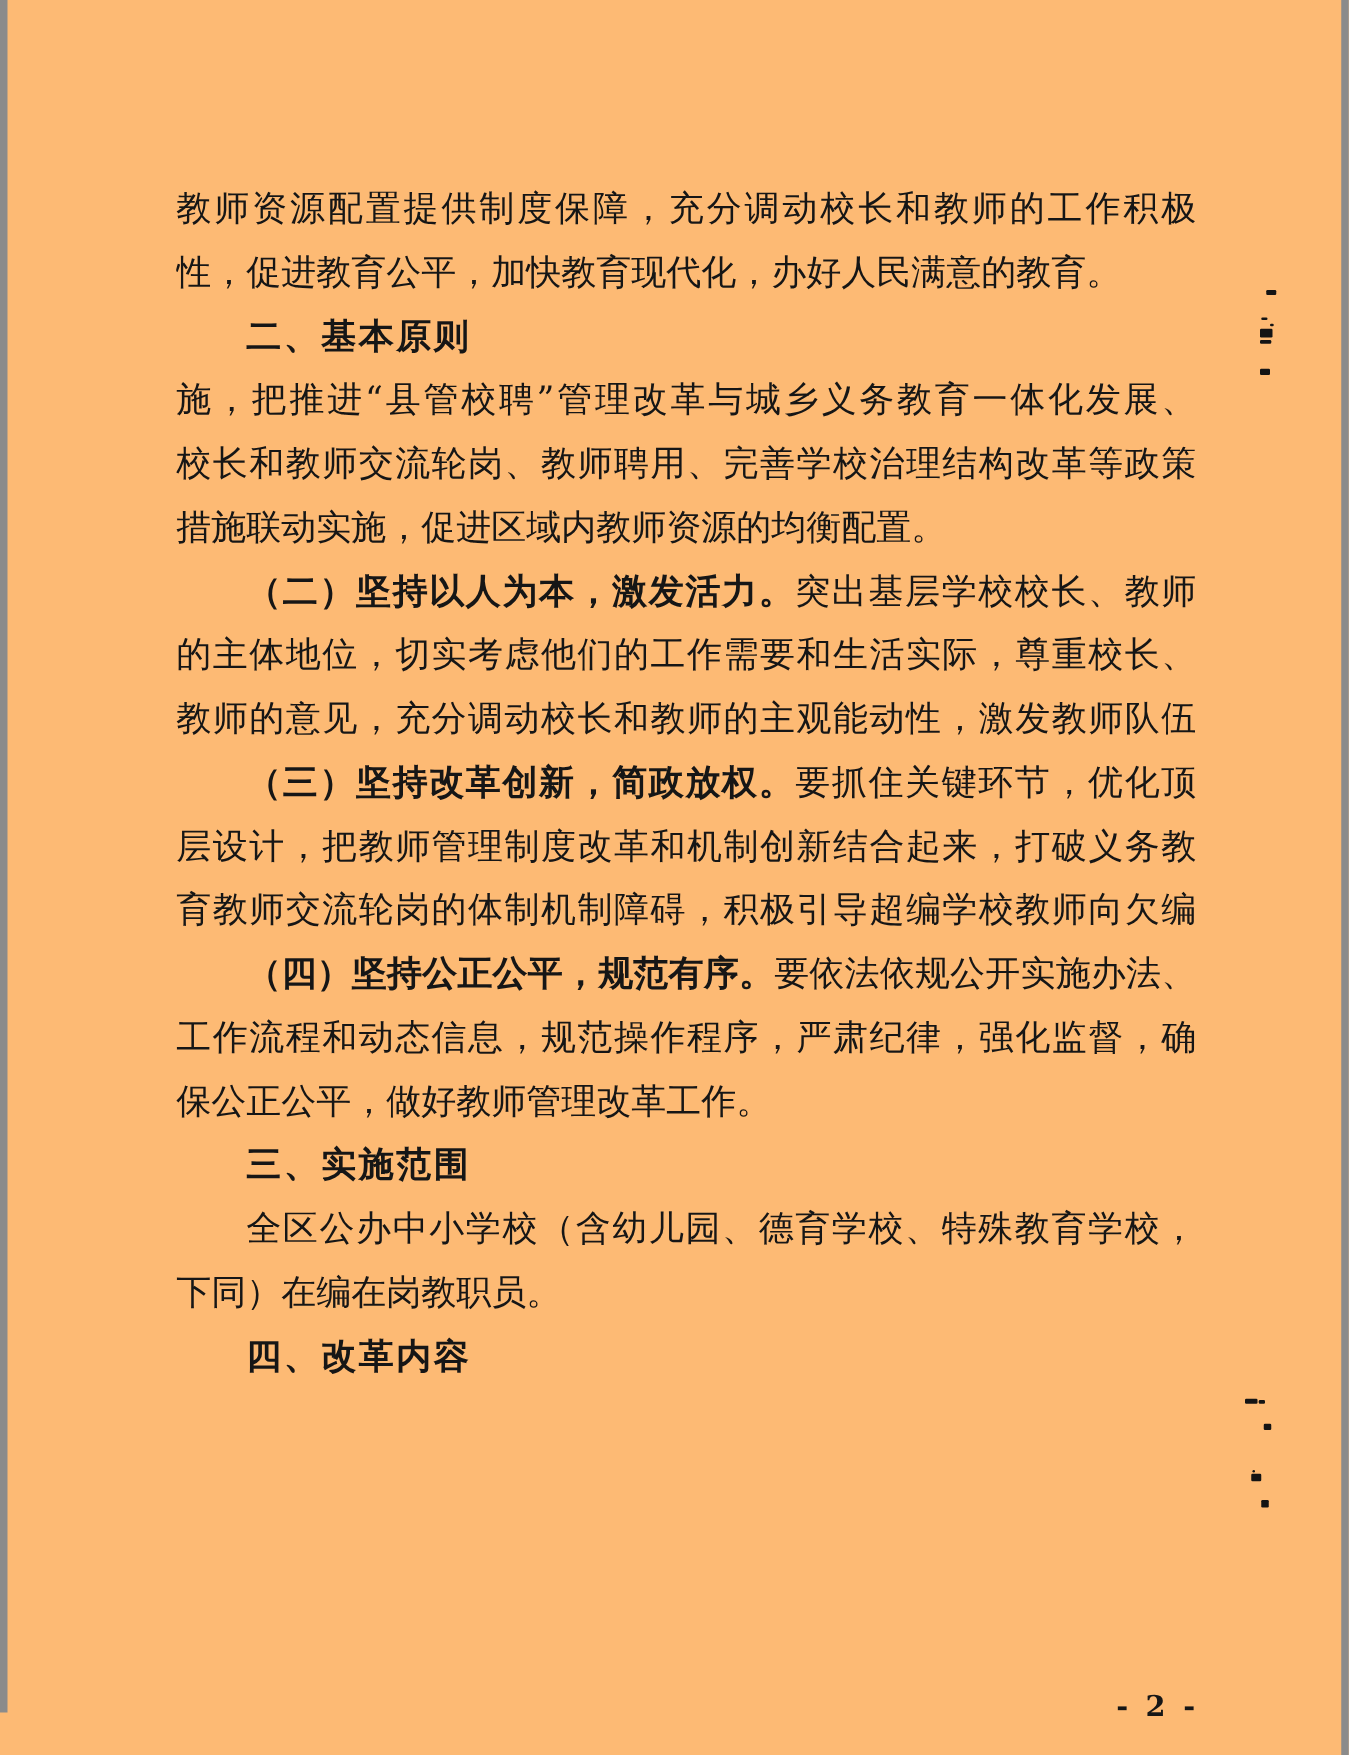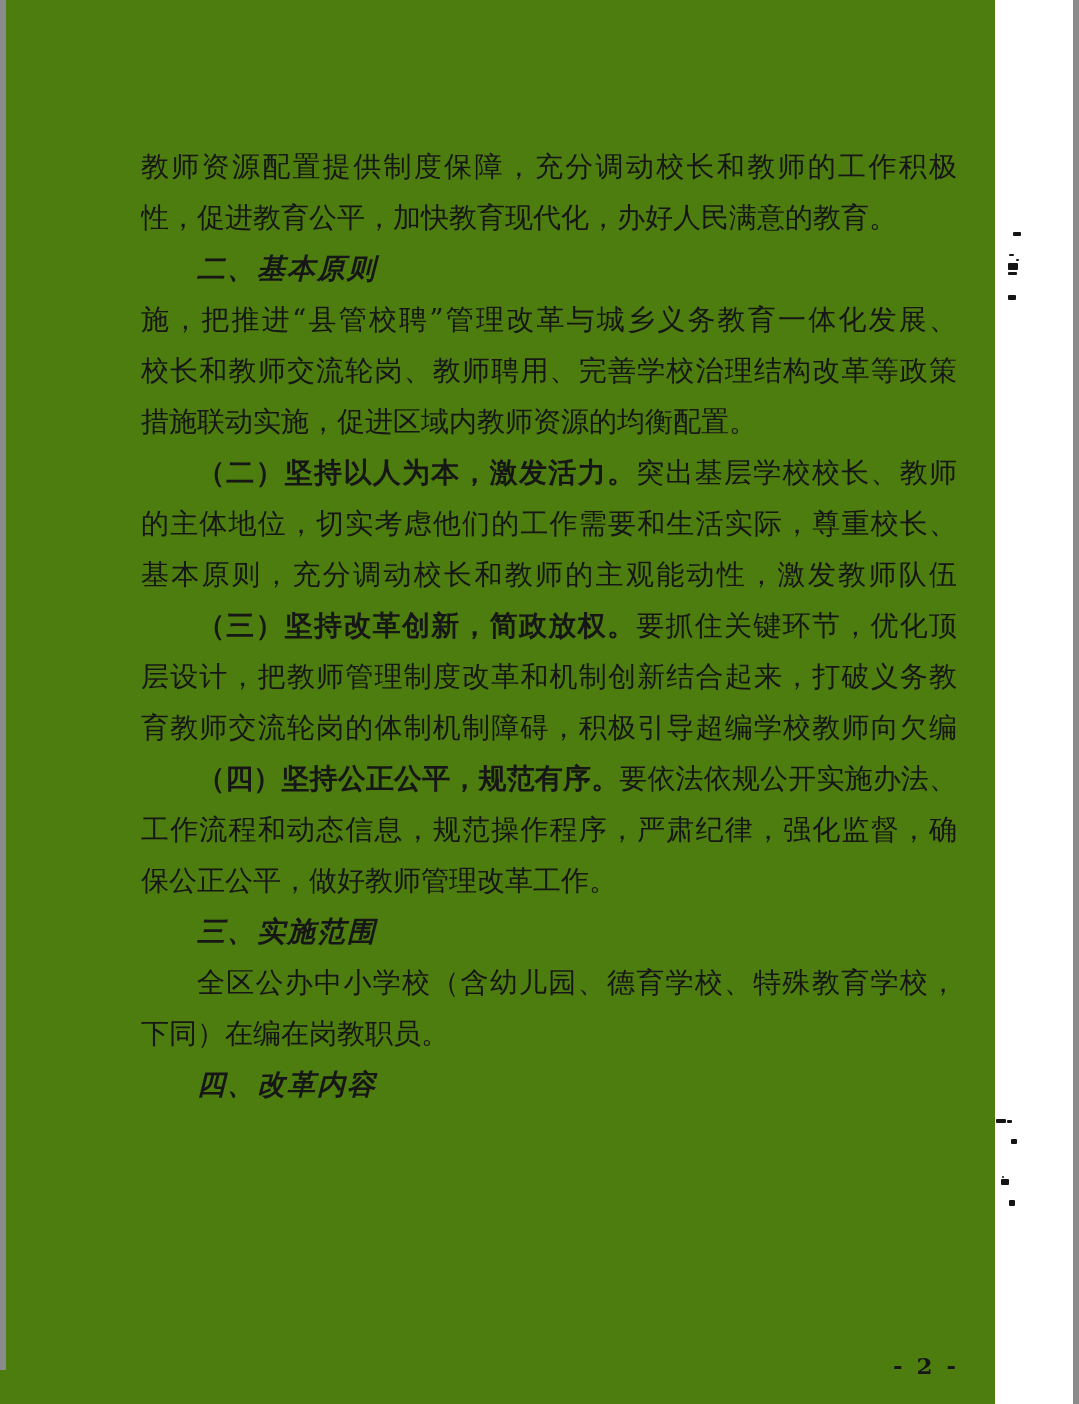--- a/index.html
+++ b/index.html
@@ -10,23 +10,23 @@
   body {
     width: 1079px;
     height: 1404px;
     background: #ffffff;
     position: relative;
     overflow: hidden;
   }
   .page {
     position: absolute;
     left: 0; top: 0;
-    width: 995px;
+    width: 1079px;
     height: 1404px;
-    background: #4d7c0f;
+    background: #fdba74;
   }
   .edge-strip {
     position: absolute;
     top: 0;
     background: #8b8b8b;
   }
   .edge-strip.left  { left: 0;  width: 6px;  height: 1370px; }
   .edge-strip.right { left: 1073px; width: 6px; height: 1404px; }
 
   .text-block {
@@ -51,21 +51,20 @@
   .line.indent {
     padding-left: 56px;
   }
   .seg.bold {
     font-weight: 700;
   }
   .line.heading .seg {
     font-family: "DejaVu Sans", "Liberation Sans", sans-serif;
     font-weight: 700;
     letter-spacing: 2px;
-    font-style: italic;
   }
   .page-number {
     position: absolute;
     left: 880px;
     top: 1352px;
     width: 92px;
     text-align: center;
     font-family: "DejaVu Serif", "Liberation Serif", serif;
     font-size: 23px;
     font-weight: 700;
@@ -87,21 +86,21 @@
 
   <div class="text-block" id="text-block">
       <div class="line justify"><span class="seg">教师资源配置提供制度保障，充分调动校长和教师的工作积极</span></div>
       <div class="line"><span class="seg">性，促进教育公平，加快教育现代化，办好人民满意的教育。</span></div>
       <div class="line indent heading"><span class="seg bold">二、基本原则</span></div>
       <div class="line justify"><span class="seg">施，把推进“县管校聘”管理改革与城乡义务教育一体化发展、</span></div>
       <div class="line justify"><span class="seg">校长和教师交流轮岗、教师聘用、完善学校治理结构改革等政策</span></div>
       <div class="line"><span class="seg">措施联动实施，促进区域内教师资源的均衡配置。</span></div>
       <div class="line justify indent"><span class="seg bold">（二）坚持以人为本，激发活力。</span><span class="seg">突出基层学校校长、教师</span></div>
       <div class="line justify"><span class="seg">的主体地位，切实考虑他们的工作需要和生活实际，尊重校长、</span></div>
-      <div class="line justify"><span class="seg">基本原则，充分调动校长和教师的主观能动性，激发教师队伍</span></div>
+      <div class="line justify"><span class="seg">教师的意见，充分调动校长和教师的主观能动性，激发教师队伍</span></div>
       <div class="line justify indent"><span class="seg bold">（三）坚持改革创新，简政放权。</span><span class="seg">要抓住关键环节，优化顶</span></div>
       <div class="line justify"><span class="seg">层设计，把教师管理制度改革和机制创新结合起来，打破义务教</span></div>
       <div class="line justify"><span class="seg">育教师交流轮岗的体制机制障碍，积极引导超编学校教师向欠编</span></div>
       <div class="line justify indent"><span class="seg bold">（四）坚持公正公平，规范有序。</span><span class="seg">要依法依规公开实施办法、</span></div>
       <div class="line justify"><span class="seg">工作流程和动态信息，规范操作程序，严肃纪律，强化监督，确</span></div>
       <div class="line"><span class="seg">保公正公平，做好教师管理改革工作。</span></div>
       <div class="line indent heading"><span class="seg bold">三、实施范围</span></div>
       <div class="line justify indent"><span class="seg">全区公办中小学校（含幼儿园、德育学校、特殊教育学校，</span></div>
       <div class="line"><span class="seg">下同）在编在岗教职员。</span></div>
       <div class="line indent heading"><span class="seg bold">四、改革内容</span></div>

